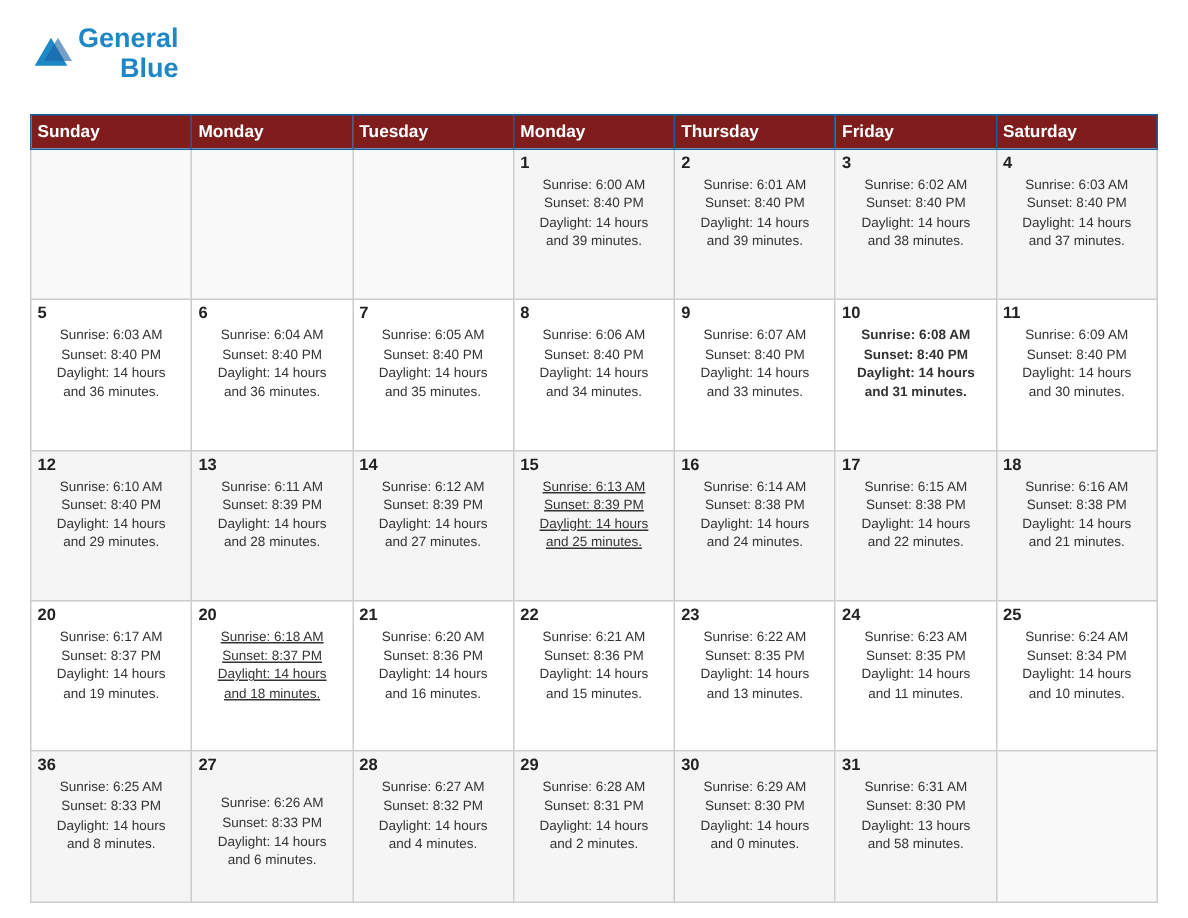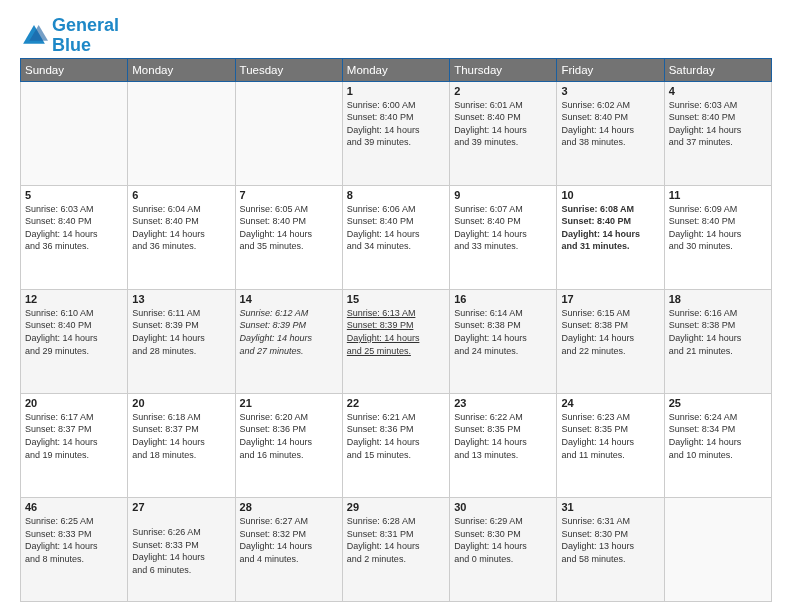--- a/index.html
+++ b/index.html
@@ -14,21 +14,22 @@
       width: 792px;
       height: 612px;
       padding: 16px 20px 10px 20px;
       display: flex;
       flex-direction: column;
     }
     .header {
       display: flex;
       justify-content: space-between;
       align-items: flex-start;
-      margin-bottom: 2px;
+      margin-bottom: 20px;
+      text-align: right;
     }
     .logo {
       display: flex;
       align-items: center;
       gap: 4px;
     }
     .logo-text {
       font-size: 18px;
       font-weight: bold;
       color: #1a1a2e;
@@ -55,24 +56,24 @@
       color: #444;
     }
     .calendar {
       flex: 1;
       border: 1px solid #ccc;
       border-collapse: collapse;
       width: 100%;
       table-layout: fixed;
     }
     .calendar th {
-      background: #737373;
+      background: #7f1d1d;
       color: #fff;
       font-size: 11.5px;
-      font-weight: normal;
+      font-weight: bold;
       padding: 5px 4px;
       text-align: left;
       border: 1px solid #1a5fa0;
     }
     .calendar td {
       border: 1px solid #ccc;
       vertical-align: top;
       padding: 3px 4px;
       font-size: 9.5px;
       color: #222;
@@ -88,20 +89,21 @@
     .day-number {
       font-size: 11px;
       font-weight: bold;
       margin-bottom: 2px;
       display: block;
     }
     .day-info {
       font-size: 9px;
       line-height: 1.4;
       color: #333;
+      text-align: center;
     }
     .empty-cell {
       background: #f9f9f9 !important;
     }
     
     .row-odd td { background: #f0f0f0; }
     .row-even td { background: #ffffff; }
   </style>
 </head>
 <body>
@@ -231,21 +233,21 @@
           </td>
           <td>
             <span class="day-number">13</span>
             <div class="day-info" style="white-space: pre-line;">Sunrise: 6:11 AM
 Sunset: 8:39 PM
 Daylight: 14 hours
 and 28 minutes.</div>
           </td>
           <td>
             <span class="day-number">14</span>
-            <div class="day-info" style="white-space: pre-line; font-style: italic;">Sunrise: 6:12 AM
+            <div class="day-info" style="white-space: pre-line;">Sunrise: 6:12 AM
 Sunset: 8:39 PM
 Daylight: 14 hours
 and 27 minutes.</div>
           </td>
           <td>
             <span class="day-number">15</span>
             <div class="day-info" style="white-space: pre-line; text-decoration: underline;">Sunrise: 6:13 AM
 Sunset: 8:39 PM
 Daylight: 14 hours
 and 25 minutes.</div>
@@ -275,21 +277,21 @@
         <tr class="row-even">
           <td>
             <span class="day-number">20</span>
             <div class="day-info" style="white-space: pre-line;">Sunrise: 6:17 AM
 Sunset: 8:37 PM
 Daylight: 14 hours
 and 19 minutes.</div>
           </td>
           <td>
             <span class="day-number">20</span>
-            <div class="day-info" style="white-space: pre-line;">Sunrise: 6:18 AM
+            <div class="day-info" style="white-space: pre-line; text-decoration: underline;">Sunrise: 6:18 AM
 Sunset: 8:37 PM
 Daylight: 14 hours
 and 18 minutes.</div>
           </td>
           <td>
             <span class="day-number">21</span>
             <div class="day-info" style="white-space: pre-line;">Sunrise: 6:20 AM
 Sunset: 8:36 PM
 Daylight: 14 hours
 and 16 minutes.</div>
@@ -318,21 +320,21 @@
           <td>
             <span class="day-number">25</span>
             <div class="day-info" style="white-space: pre-line;">Sunrise: 6:24 AM
 Sunset: 8:34 PM
 Daylight: 14 hours
 and 10 minutes.</div>
           </td>
         </tr>
         <tr class="row-odd">
           <td>
-            <span class="day-number">46</span>
+            <span class="day-number">36</span>
             <div class="day-info" style="white-space: pre-line;">Sunrise: 6:25 AM
 Sunset: 8:33 PM
 Daylight: 14 hours
 and 8 minutes.</div>
           </td>
           <td>
             <span class="day-number">27</span>
             <div class="day-info" style="white-space: pre-line; margin-top: 13px;">Sunrise: 6:26 AM
 Sunset: 8:33 PM
 Daylight: 14 hours

